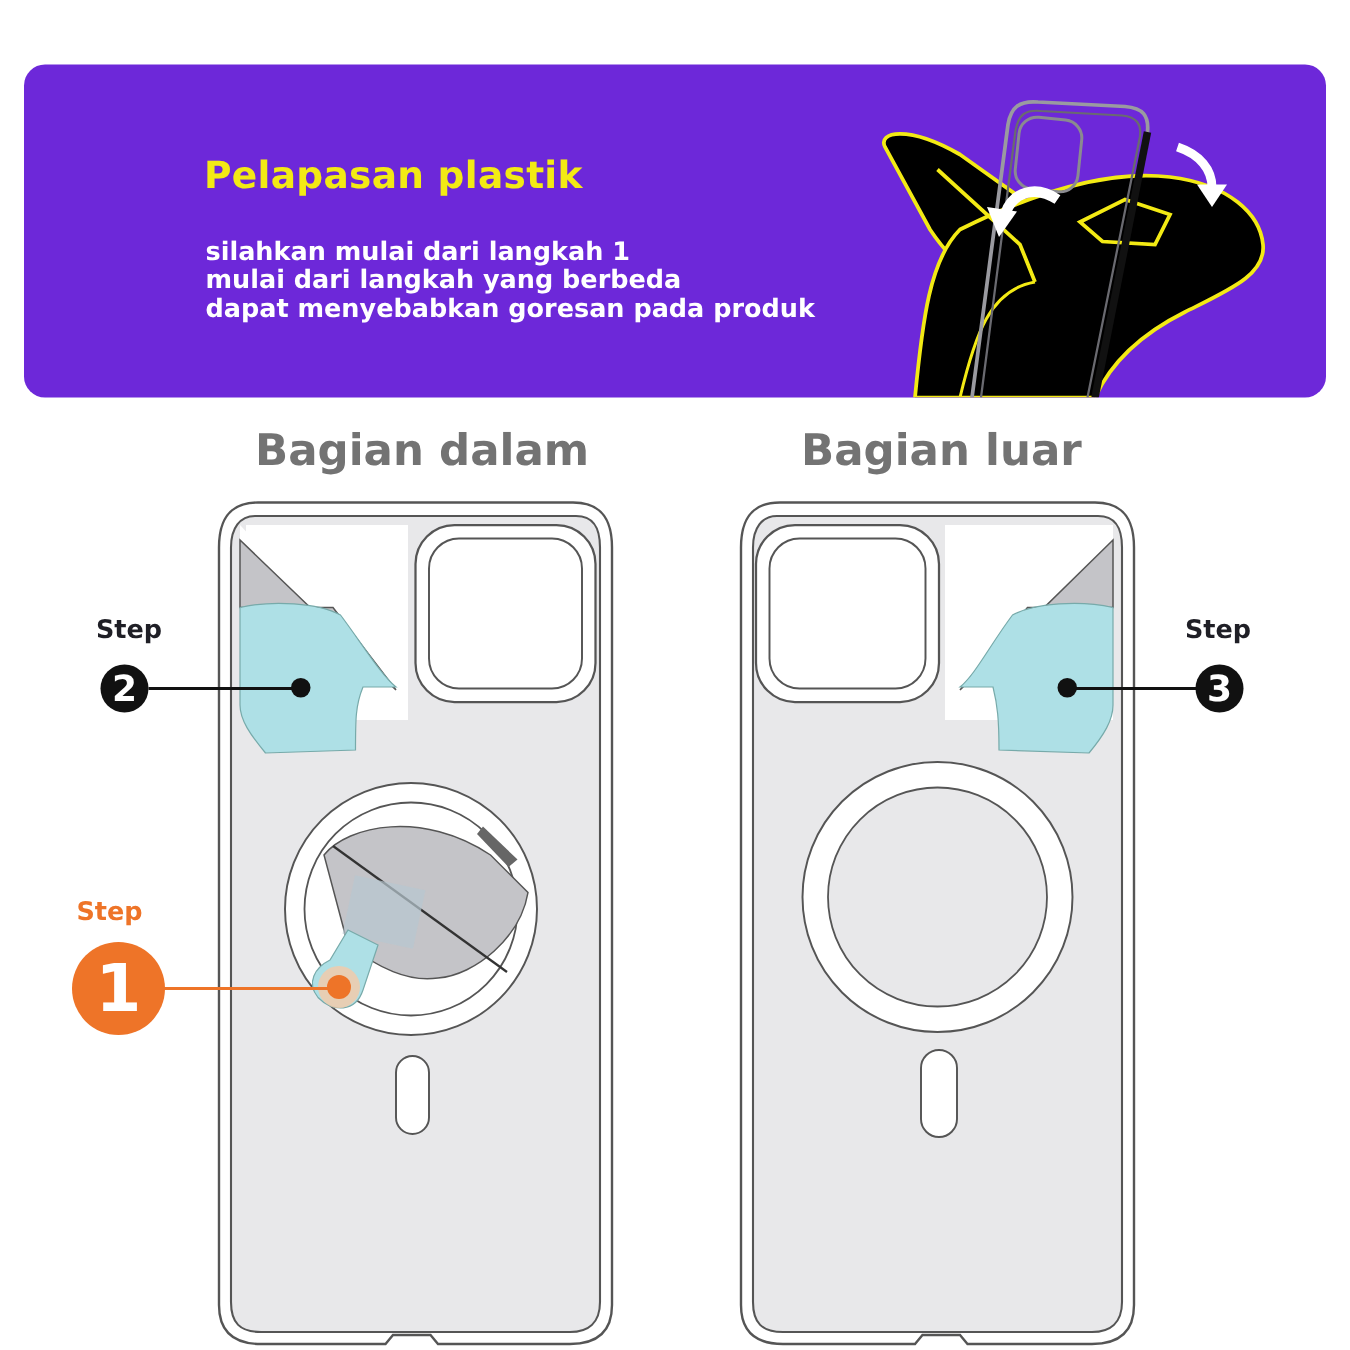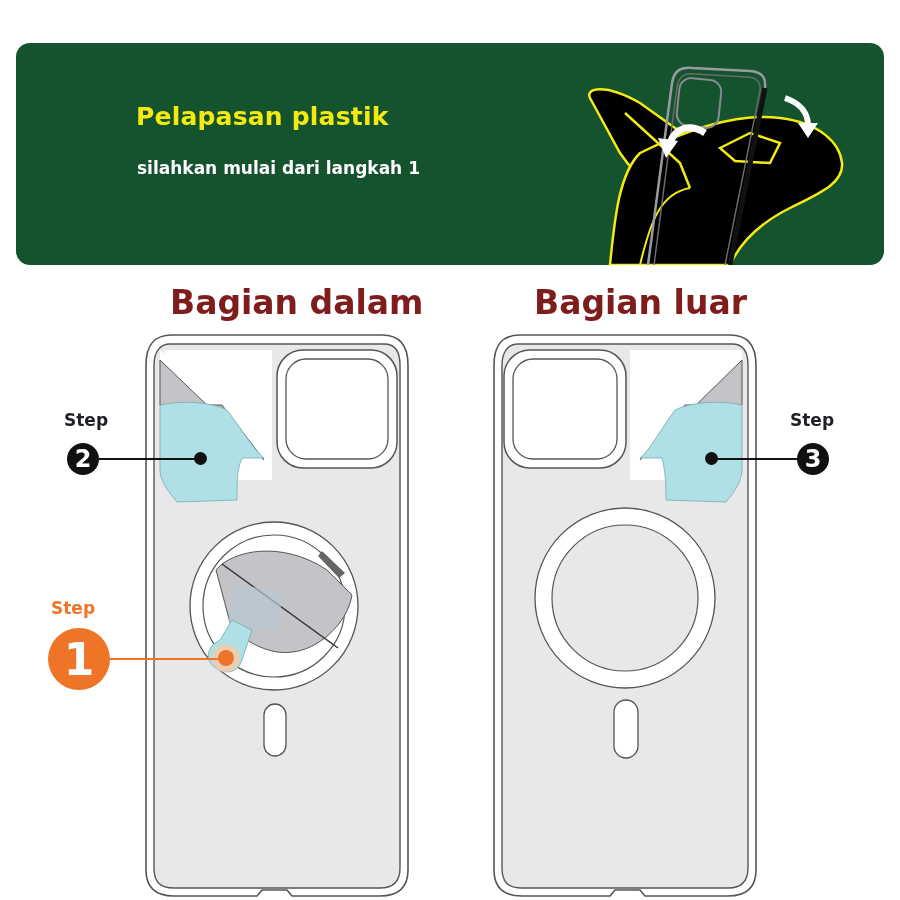--- a/index.html
+++ b/index.html
@@ -1,40 +1,42 @@
 <!DOCTYPE html>
 <html><head>
 <meta charset="utf-8">
 <style>
   html,body{margin:0;padding:0;background:#fff;}
   body{width:900px;height:900px;position:relative;overflow:hidden;font-family:"DejaVu Sans","Liberation Sans",sans-serif;}
-  .banner{position:absolute;left:16px;top:43px;width:868px;height:222px;background:#14532d;border-radius:14px;overflow:hidden;}
+  .banner{position:absolute;left:16px;top:43px;width:868px;height:222px;background:#6d28d9;border-radius:14px;overflow:hidden;}
   .banner-title{position:absolute;left:120px;top:59px;font-size:25px;font-weight:bold;color:#f3ea14;letter-spacing:0.2px;}
   .banner-lines{position:absolute;left:121px;top:116px;font-size:17px;font-weight:bold;color:#fff;line-height:19px;}
   .banner-lines div{white-space:nowrap;}
   .banner-art{position:absolute;left:564px;top:0;width:304px;height:222px;}
-  .heading{position:absolute;top:283px;font-size:33px;font-weight:bold;color:#7f1d1d;white-space:nowrap;}
+  .heading{position:absolute;top:283px;font-size:29px;font-weight:bold;color:#737373;white-space:nowrap;}
   .h-left{left:170px;}
   .h-right{left:534px;}
   .phone{position:absolute;top:330px;width:270px;height:570px;}
   .phone-left{left:142px;}
   .phone-right{left:490px;}
   .step-label{position:absolute;font-size:17px;font-weight:bold;white-space:nowrap;}
   .badge{position:absolute;border-radius:50%;display:flex;align-items:center;justify-content:center;color:#fff;font-weight:bold;}
   .badge-black{width:32px;height:32px;background:#111;font-size:24px;}
   .badge-orange{width:62px;height:62px;background:#ee7428;font-size:44px;}
   .connector{position:absolute;height:2px;}
 </style>
 </head>
 <body>
 
 <div class="banner">
   <div class="banner-title">Pelapasan plastik</div>
   <div class="banner-lines">
     <div>silahkan mulai dari langkah 1</div>
+    <div>mulai dari langkah yang berbeda</div>
+    <div>dapat menyebabkan goresan pada produk</div>
   </div>
   <svg class="banner-art" viewBox="0 0 304 222">
 
     <path d="M10 55 C5 45 25 40 60 60 L130 110 C150 125 140 140 110 145 C80 150 60 140 40 110 Z" fill="#000" stroke="#f3ea14" stroke-width="2.5"></path>
     <path d="M30 222 C35 170 40 130 60 110 C110 85 160 70 200 75 C240 80 260 100 262 120 C264 140 240 150 210 165 C180 180 160 200 150 222 Z" fill="#000" stroke="#f3ea14" stroke-width="2.5"></path>
     <path d="M45 70 L100 120 L110 145" fill="none" stroke="#f3ea14" stroke-width="2.5"></path>
     <path d="M60 222 C70 180 80 150 110 145" fill="none" stroke="#f3ea14" stroke-width="2"></path>
     <path d="M140 105 L170 90 L200 100 L190 120 L155 118 Z" fill="none" stroke="#f3ea14" stroke-width="2.5"></path>
 
     <path d="M68 222 L92 40 C94 28 100 24 112 25 L170 28 C182 29 186 34 185 45 L150 222" fill="none" stroke="#9a9aa0" stroke-width="2.5"></path>

